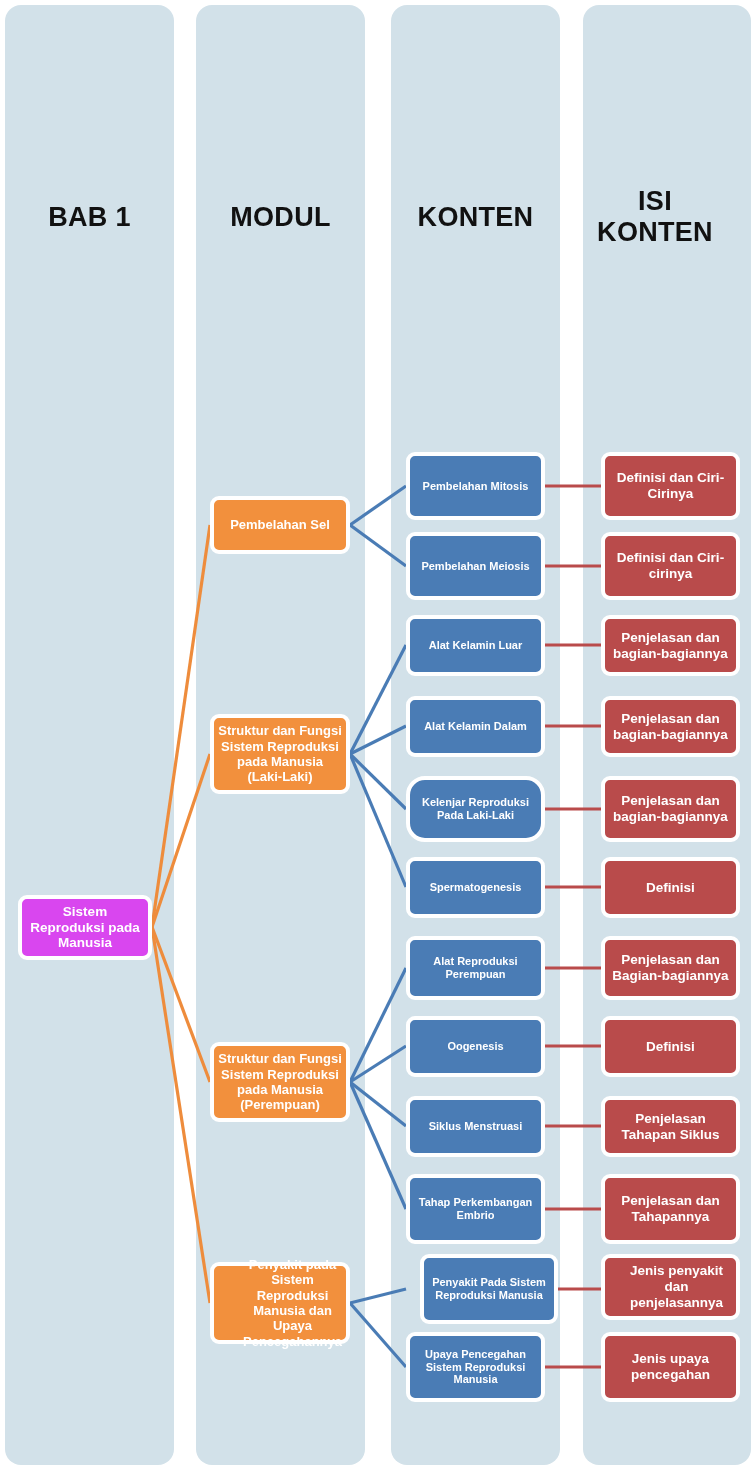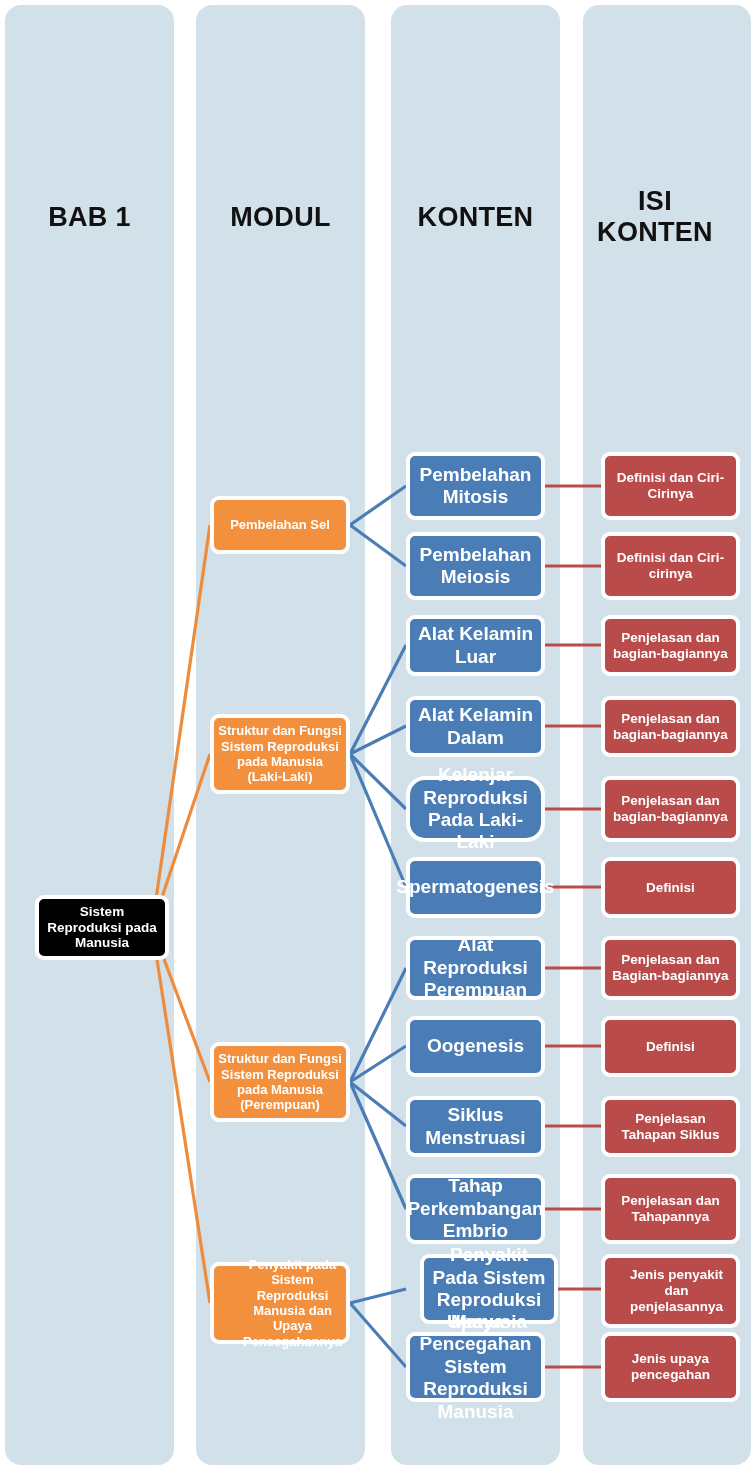--- a/index.html
+++ b/index.html
@@ -48,31 +48,30 @@
     text-align: center;
     color: #ffffff;
     font-weight: bold;
     border-radius: 9px;
     border: 4px solid #ffffff;
     line-height: 1.18;
     padding: 2px 4px;
     z-index: 5;
   }
   .node-root {
-    background: #000000;
+    background: #d946ef;
     font-size: 13.5px;
-    margin-left: 17px;
   }
   .node-module {
     background: #f2903d;
     font-size: 13px;
   }
   .node-content {
     background: #4a7cb5;
-    font-size: 19px;
+    font-size: 11px;
   }
   .node-detail {
     background: #b94b4b;
     font-size: 13.5px;
   }
 </style>
 </head>
 <body>
 
 <div id="canvas">
@@ -151,16 +150,16 @@
   <div class="node node-detail" style="left:601px; top:452px; width:139px; height:68px;">Definisi dan Ciri-Cirinya</div>
   <div class="node node-detail" style="left:601px; top:532px; width:139px; height:68px;">Definisi dan Ciri-cirinya</div>
   <div class="node node-detail" style="left:601px; top:615px; width:139px; height:61px;">Penjelasan dan bagian-bagiannya</div>
   <div class="node node-detail" style="left:601px; top:696px; width:139px; height:61px;">Penjelasan dan bagian-bagiannya</div>
   <div class="node node-detail" style="left:601px; top:776px; width:139px; height:66px;">Penjelasan dan bagian-bagiannya</div>
   <div class="node node-detail" style="left:601px; top:857px; width:139px; height:61px;">Definisi</div>
   <div class="node node-detail" style="left:601px; top:936px; width:139px; height:64px;">Penjelasan dan Bagian-bagiannya</div>
   <div class="node node-detail" style="left:601px; top:1016px; width:139px; height:61px;">Definisi</div>
   <div class="node node-detail" style="left:601px; top:1096px; width:139px; height:61px;">Penjelasan Tahapan Siklus</div>
   <div class="node node-detail" style="left:601px; top:1174px; width:139px; height:70px;">Penjelasan dan Tahapannya</div>
-  <div class="node node-detail" style="left:601px; top:1254px; width:139px; height:74px;padding-left:16px;">Jenis penyakit dan penjelasannya</div>
+  <div class="node node-detail" style="left:601px; top:1254px; width:139px; height:66px;padding-left:16px;">Jenis penyakit dan penjelasannya</div>
   <div class="node node-detail" style="left:601px; top:1332px; width:139px; height:70px;">Jenis upaya pencegahan</div>
 
 </div>
 
 </body></html>

